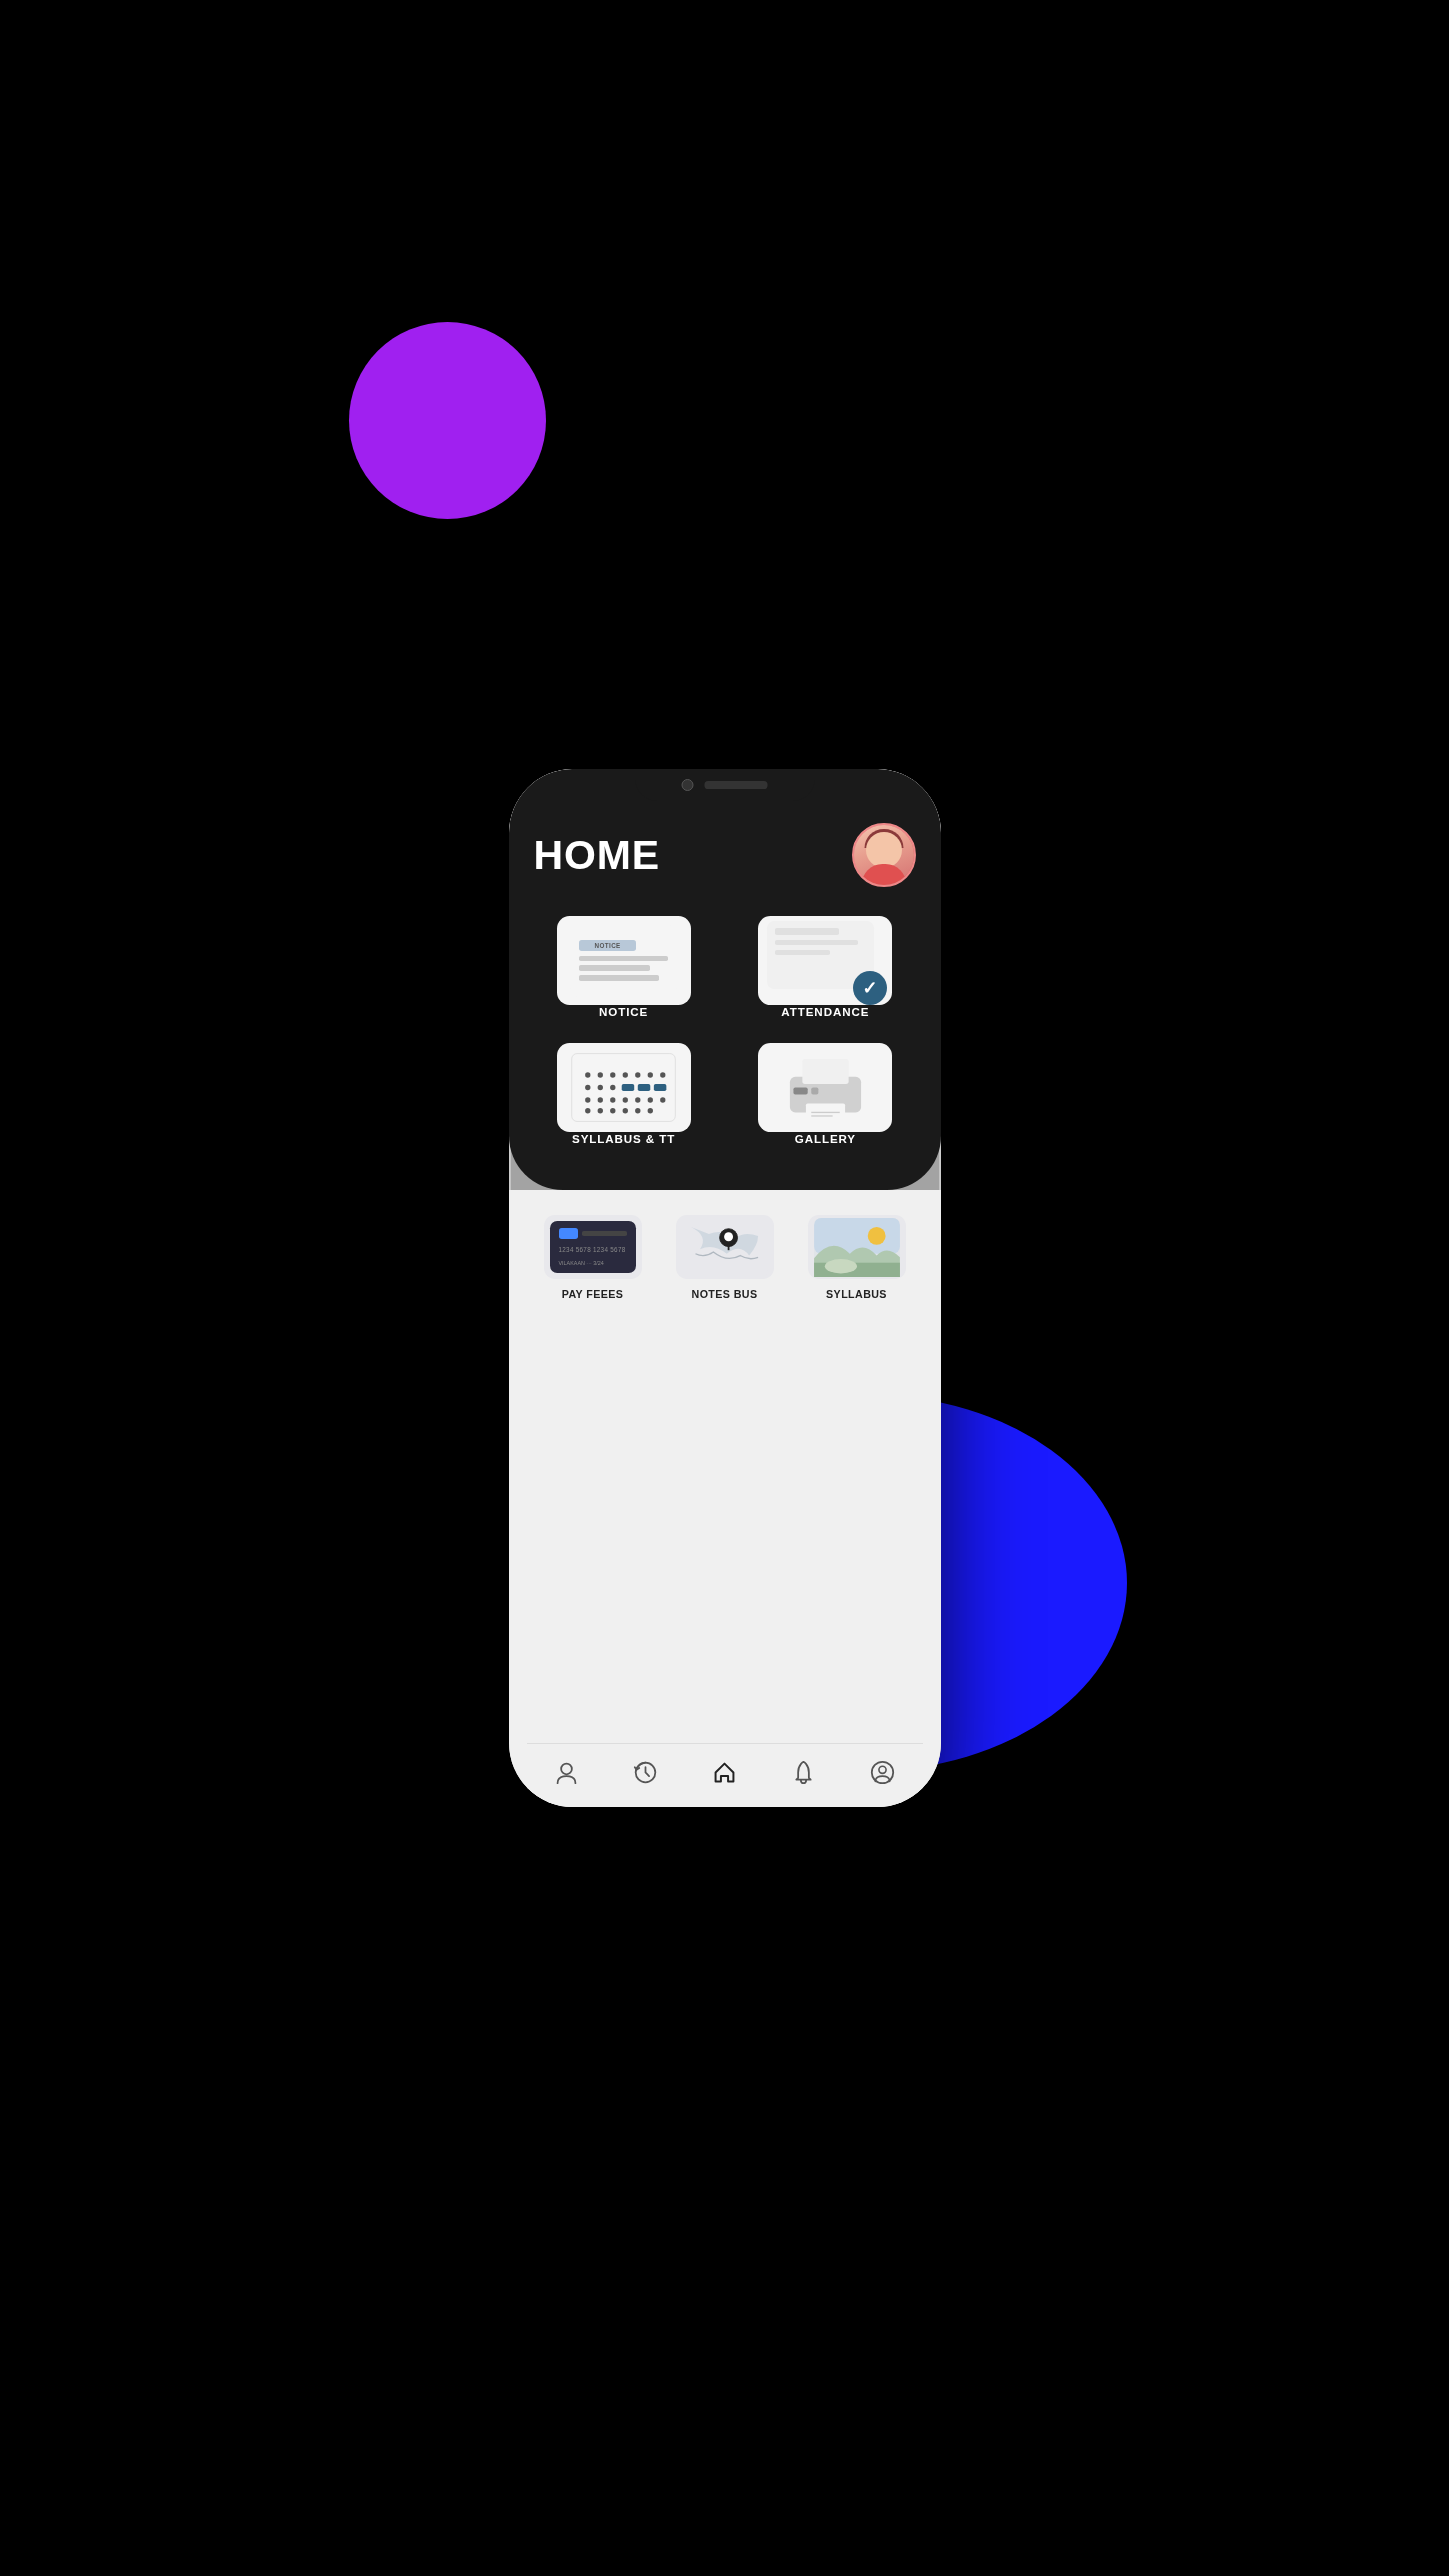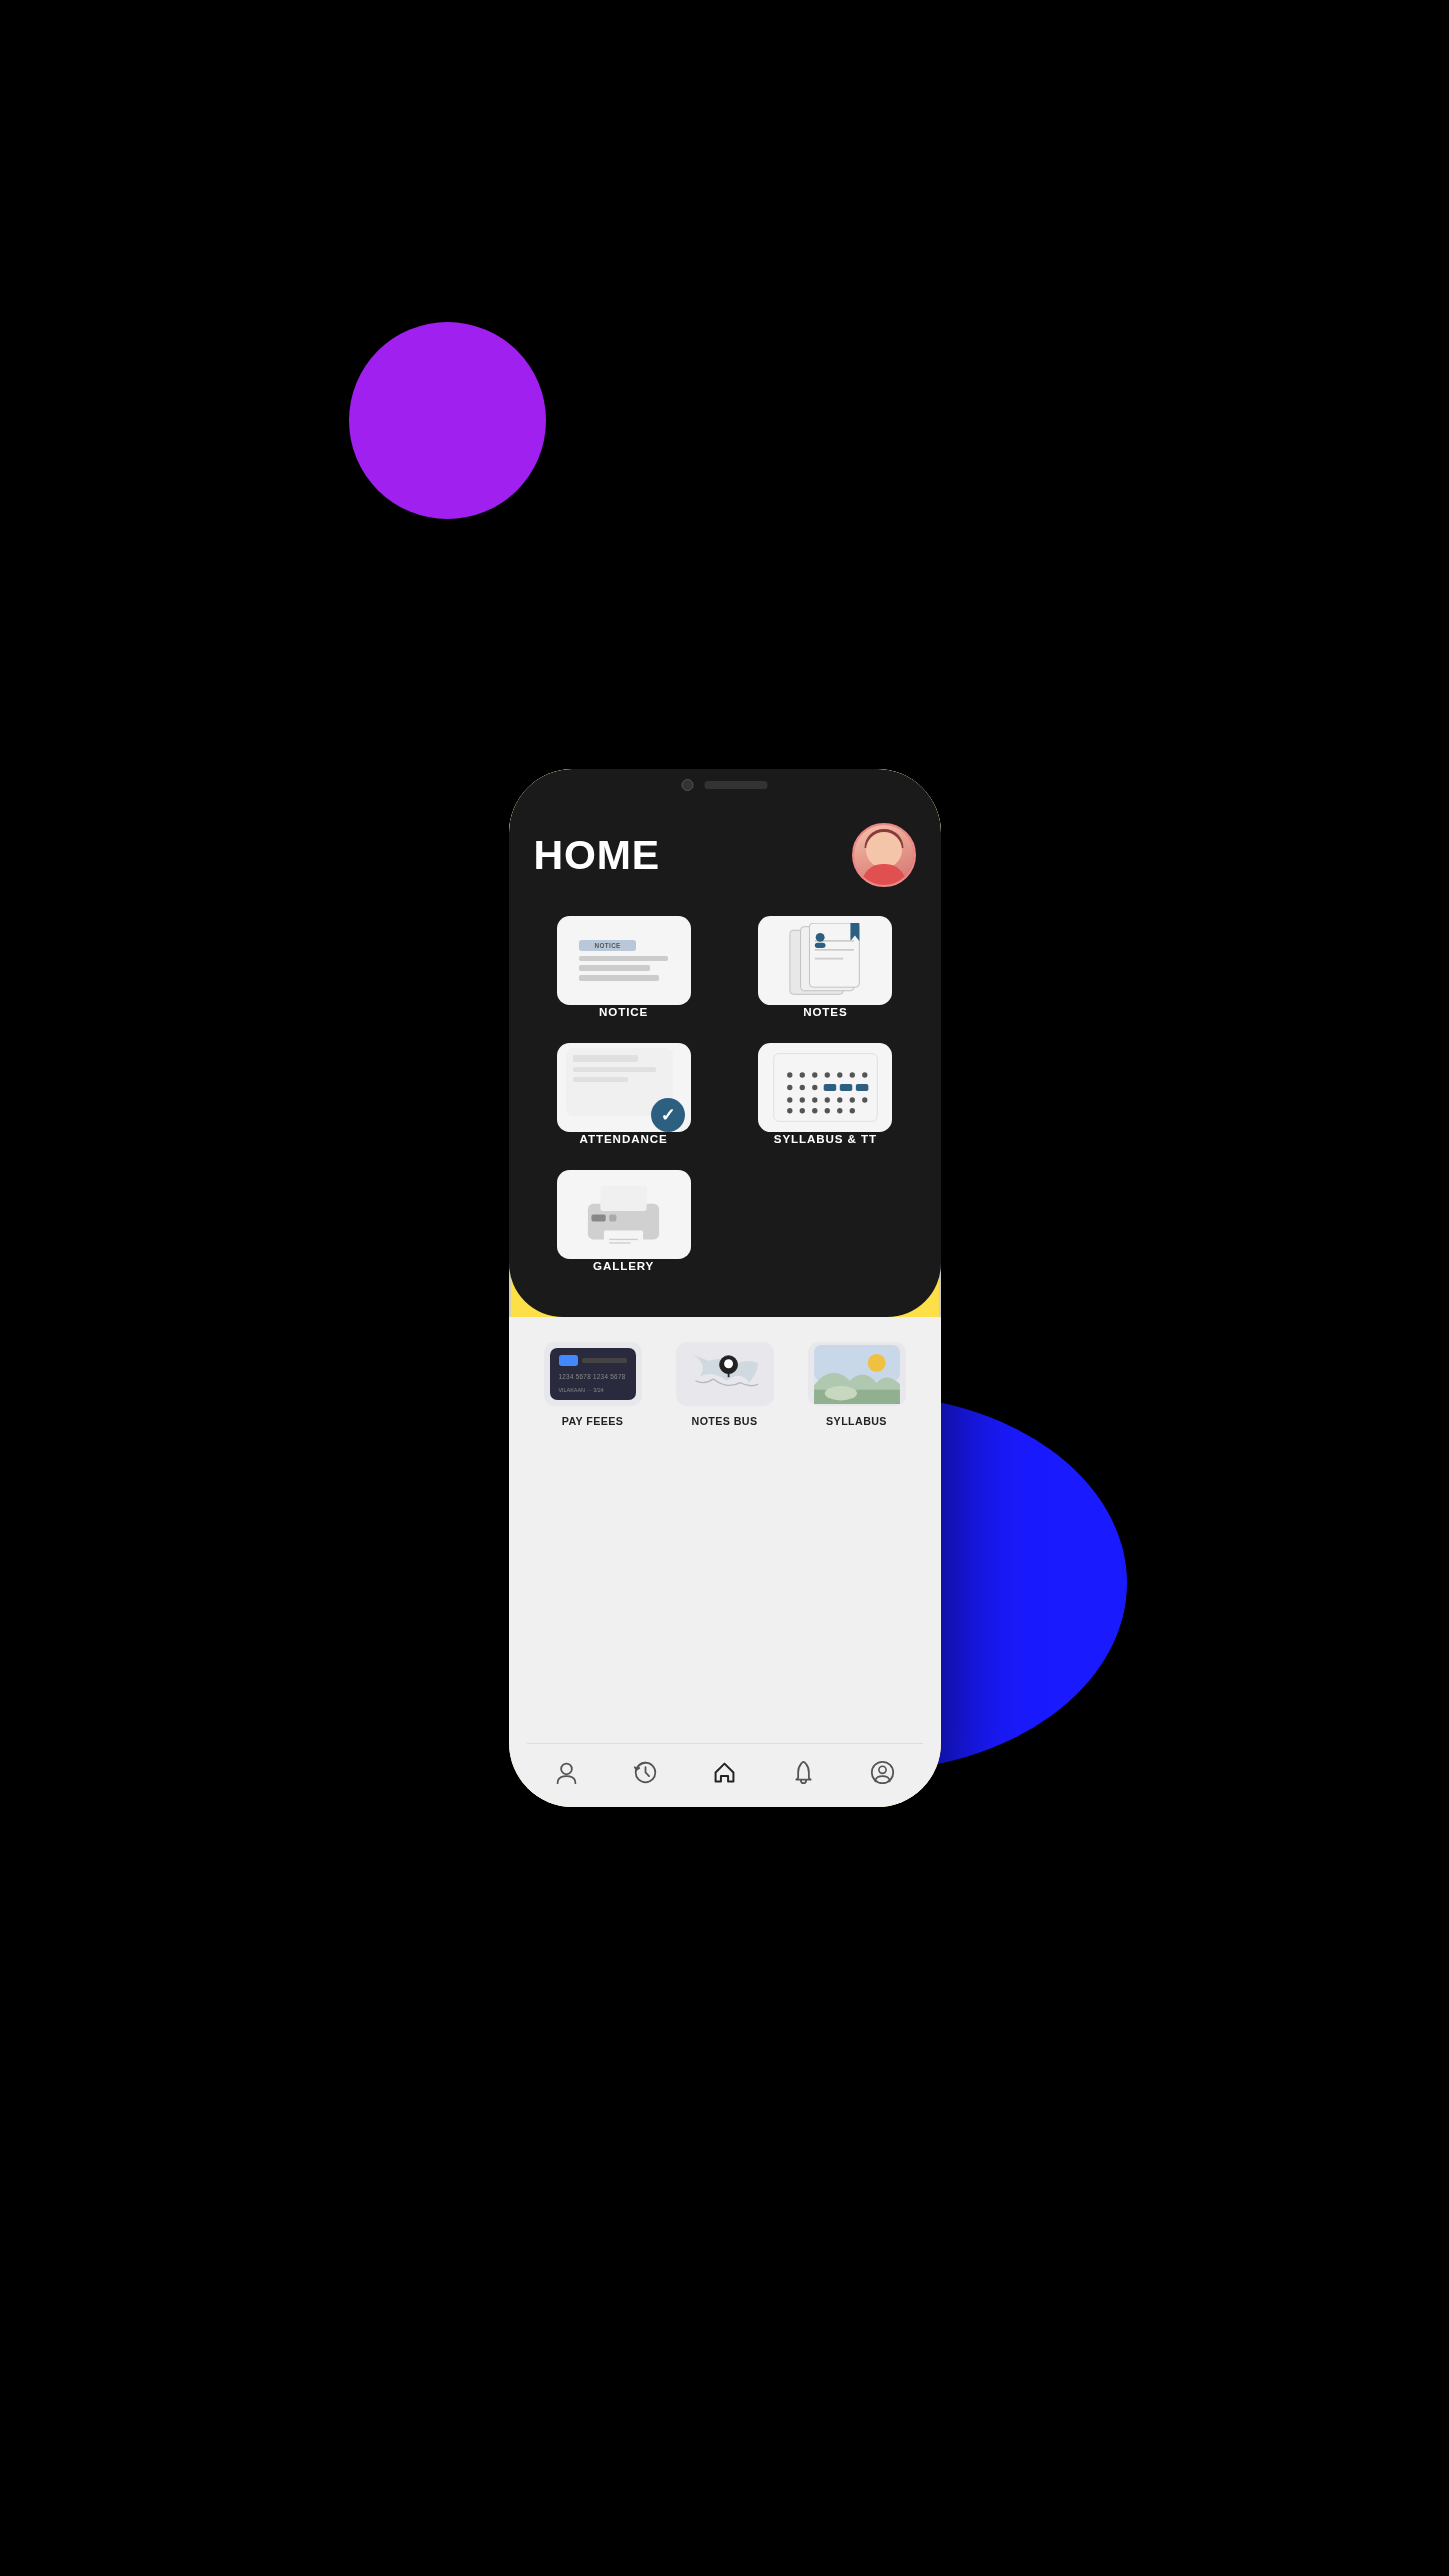--- a/index.html
+++ b/index.html
@@ -36,21 +36,21 @@
       right: 322px;
       z-index: 0;
     }
 
     
     .phone {
       position: relative;
       z-index: 1;
       width: 432px;
       height: 1038px;
-      background: #fde047;
+      background: #a3a3a3;
       border-radius: 64px;
       box-shadow: 0 36px 89px rgba(0,0,0,0.7), inset 0 0 0 1.8px #ccc;
       display: flex;
       flex-direction: column;
       overflow: hidden;
     }
 
     
     .phone-notch {
       position: absolute;
@@ -301,40 +301,20 @@
             <div style="background:#f5f5f5;border-radius:9px;padding:7.2px 9px;width:107px;height:72px;display:flex;flex-direction:column;gap:4.5px;justify-content:center;">
               <div style="background:#b8c8d8;height:10.7px;border-radius:2.7px;width:57px;display:flex;align-items:center;justify-content:center;font-size:6.3px;color:#555;font-weight:bold;letter-spacing:0.4px;">NOTICE</div>
               <div style="background:#ccc;height:5.4px;border-radius:1.8px;width:100%;"></div>
               <div style="background:#ccc;height:5.4px;border-radius:1.8px;width:80%;"></div>
               <div style="background:#ccc;height:5.4px;border-radius:1.8px;width:90%;"></div>
             </div>
           </div>
           <span class="grid-label">NOTICE</span>
         </div>
 
-        <div class="grid-item">
-          <div class="grid-icon-box">
-            <svg width="89" height="75" viewBox="0 0 100 84">
-
-              <rect x="10" y="8" width="60" height="72" rx="4" fill="#e8e8e8" stroke="#bbb" stroke-width="1"></rect>
-              <rect x="22" y="4" width="60" height="72" rx="4" fill="#f0f0f0" stroke="#bbb" stroke-width="1"></rect>
-              <rect x="32" y="0" width="56" height="72" rx="4" fill="#f5f5f5" stroke="#bbb" stroke-width="1"></rect>
-
-              <polygon points="78,0 88,0 88,20 83,14 78,20" fill="#2d6080"></polygon>
-
-              <line x1="38" y1="20" x2="82" y2="20" stroke="#ccc" stroke-width="2"></line>
-              <line x1="38" y1="30" x2="82" y2="30" stroke="#ccc" stroke-width="2"></line>
-              <line x1="38" y1="40" x2="70" y2="40" stroke="#ccc" stroke-width="2"></line>
-
-              <circle cx="44" cy="16" r="5" fill="#2d6080"></circle>
-              <rect x="38" y="22" width="12" height="6" rx="3" fill="#2d6080"></rect>
-            </svg>
-          </div>
-          <span class="grid-label">NOTES</span>
-        </div>
 
         <div class="grid-item">
           <div class="grid-icon-box" style="overflow:visible;">
             <div style="position:relative;width:116px;height:79px;">
               <div style="background:#f0f0f0;border-radius:7.2px;width:107px;height:68px;position:absolute;top:0;left:0;padding:7.2px;display:flex;flex-direction:column;gap:4.5px;">
                 <div style="background:#e0e0e0;height:7.2px;border-radius:1.8px;width:70%;"></div>
                 <div style="background:#e0e0e0;height:5.4px;border-radius:1.8px;width:90%;"></div>
                 <div style="background:#e0e0e0;height:5.4px;border-radius:1.8px;width:60%;"></div>
               </div>
               <div style="position:absolute;bottom:-5.4px;right:-3.6px;width:34px;height:34px;background:#2d6080;border-radius:50%;display:flex;align-items:center;justify-content:center;color:#fff;font-size:18px;font-weight:bold;">✓</div>

